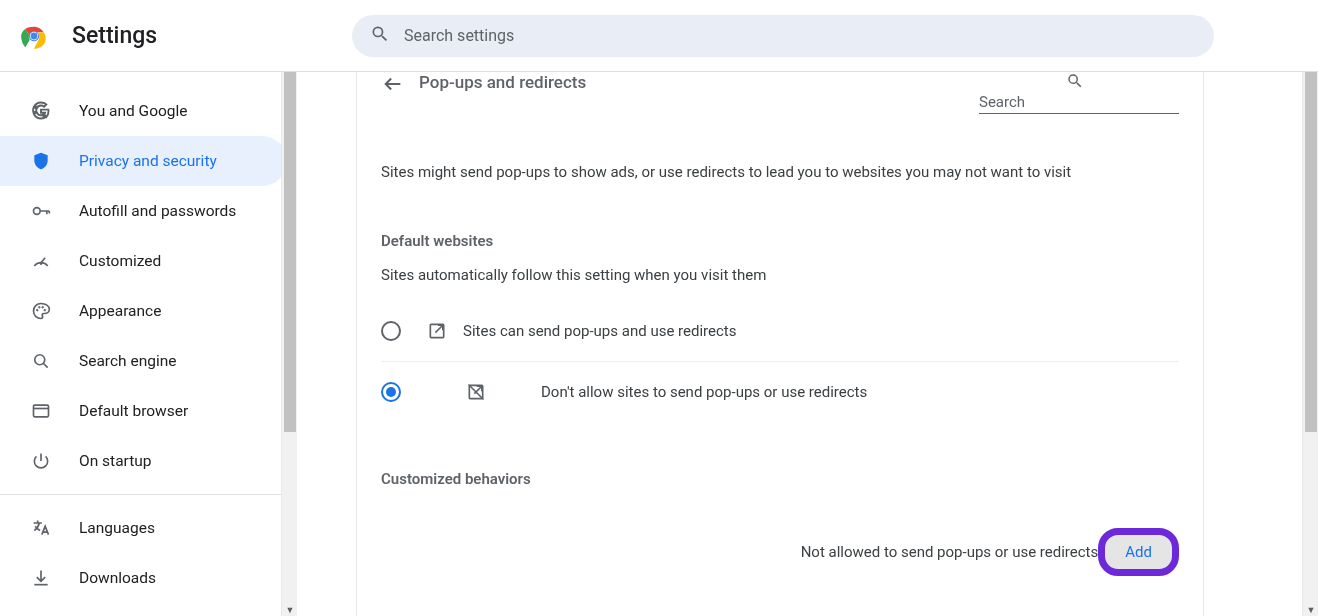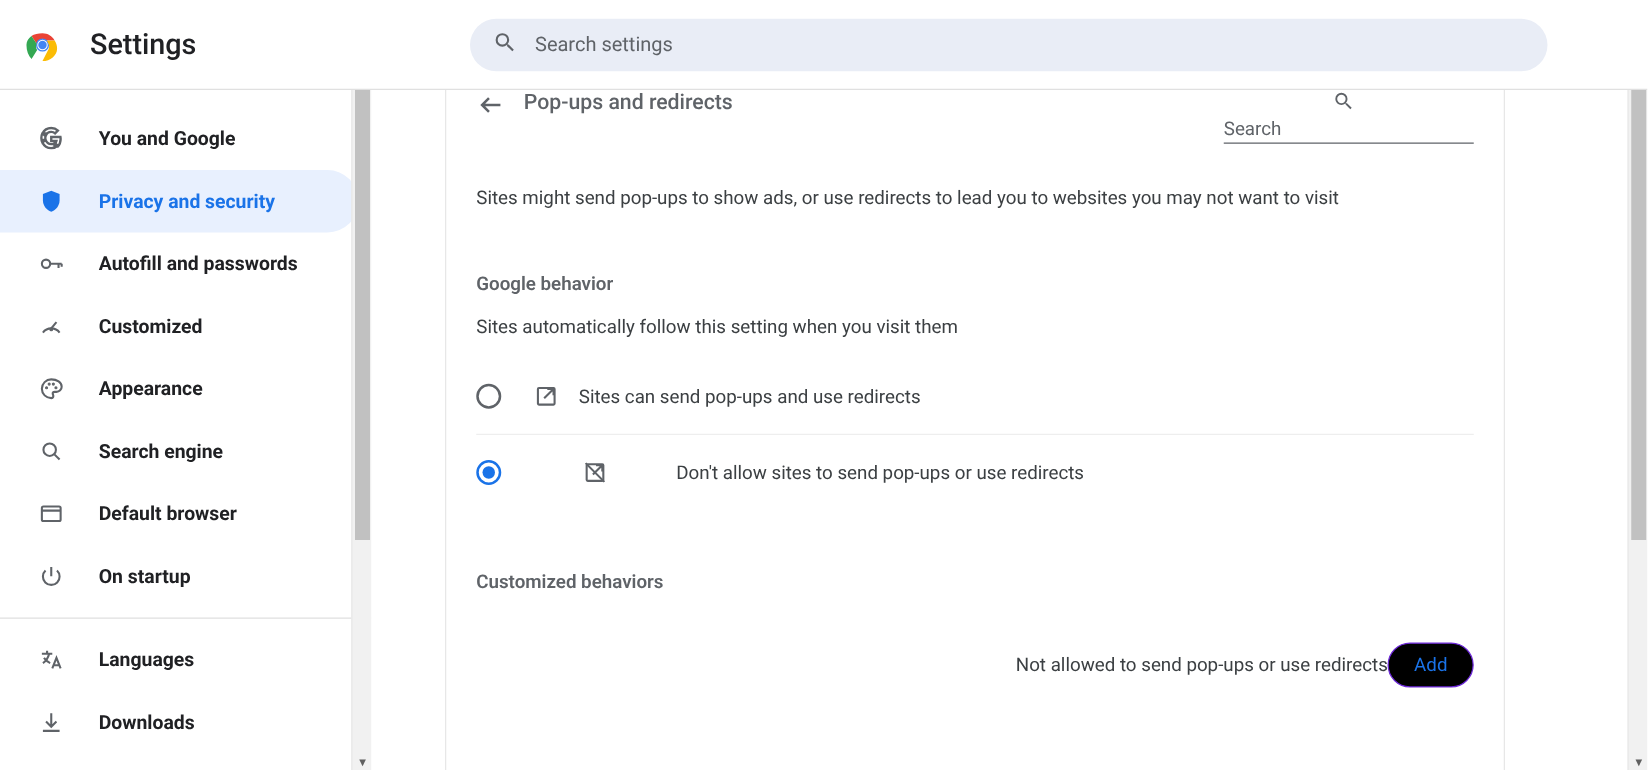--- a/index.html
+++ b/index.html
@@ -26,21 +26,21 @@
   .chrome-logo {
     width: 28px; height: 28px; margin-right: 24px;
   }
   .header-title {
     font-size: 23px;
     font-weight: 500;
     color: #202124;
   }
   .search-wrap {
     position: absolute;
-    left: 376px;
+    left: 352px;
     width: 862px;
     height: 42px;
     background: #e9edf6;
     border-radius: 40px;
     display: flex;
     align-items: center;
     padding: 0 18px;
   }
   .search-wrap svg { width: 20px; height: 20px; fill: #5f6368; margin-right: 14px; }
   .search-wrap input {
@@ -71,21 +71,20 @@
   .side-item {
     display: flex;
     align-items: center;
     height: 50px;
     padding-left: 30px;
     cursor: pointer;
     border-top-right-radius: 25px;
     border-bottom-right-radius: 25px;
     margin-right: 10px;
     color: #202124;
-    font-weight: bold;
   }
   .side-item .icon-slot {
     width: 22px; height: 22px; margin-right: 27px;
     display:flex; align-items:center; justify-content:center;
   }
   .side-item .icon-slot svg { width: 20px; height: 20px; fill: #5f6368; stroke:#5f6368;}
   .side-item.active { background: #e8f0fe; color:#1a73e8; }
   .side-item.active .icon-slot svg { fill:#1a73e8; stroke:#1a73e8; }
   .side-label { font-size: 15.5px; }
   .side-divider { height:1px; background:#e0e0e0; margin: 8px 0 8px 0;}
@@ -153,21 +152,21 @@
     border-bottom:1px solid #5f6368; width:200px; padding-bottom:2px;flex-direction:column;
   }
   .panel-search svg{width:18px;height:18px;fill:#5f6368;margin-right:8px;}
   .panel-search input{
     border:none;outline:none;font-size:15px;width:100%;
     font-family:inherit;color:#202124;
   }
   .panel-search input::placeholder{color:#5f6368;}
 
   .desc{
-    font-size:15px; color:#3c4043; margin-top:10px; line-height:1.45;
+    font-size:15px; color:#3c4043; margin-top:24px; line-height:1.45;
   }
 
   .section-label{
     font-size:15px; font-weight:600; color:#5f6368; margin-top:48px;
   }
   .section-sub{
     font-size:15px; color:#3c4043; margin-top:16px;
   }
 
   .radio-row{
@@ -191,23 +190,23 @@
   .row-label{font-size:15px;color:#3c4043;}
 
   .radio-list{margin-top:18px;}
 
   .custom-list-head{
     display:flex; align-items:center; justify-content:flex-end;
     margin-top:40px;
   }
   .custom-list-label{font-size:15px;color:#3c4043;}
   .add-btn{
-    border:1px solid #6d28d9;
+    border:7px solid #6d28d9;
     color:#1a73e8;
-    background:#000000;
+    background:#e5e5e5;
     border-radius:20px;
     padding:8px 20px;
     font-size:15px;
     cursor:pointer;
     font-family:inherit;
   }
 
 </style>
 </head>
 <body>
@@ -366,21 +365,21 @@
             <svg viewBox="0 0 24 24">
                 <path d="M15.5 14h-.79l-.28-.27A6.471 6.471 0 0016 9.5 6.5 6.5 0 109.5 16a6.47 6.47 0 004.23-1.57l.27.28v.79l5 4.99L20.49 19l-4.99-5zM9.5 14A4.5 4.5 0 119.5 5a4.5 4.5 0 010 9z"></path>
               </svg>
           </span>
           <input type="text" placeholder="Search" style="">
         </div>
       </div>
 
       <div class="desc">Sites might send pop-ups to show ads, or use redirects to lead you to websites you may not want to visit</div>
 
-      <div class="section-label">Google behavior</div>
+      <div class="section-label">Default websites</div>
       <div class="section-sub">Sites automatically follow this setting when you visit them</div>
 
       <div class="radio-list">
         <div class="radio-row">
           <span class="radio"></span>
           <span class="row-icon">
             <svg viewBox="0 0 24 24">
                 <rect x="4" y="4" width="16" height="16" rx="1" fill="none"></rect>
                 <path d="M10 14l8-8M13 5h6v6" fill="none"></path>
               </svg>

